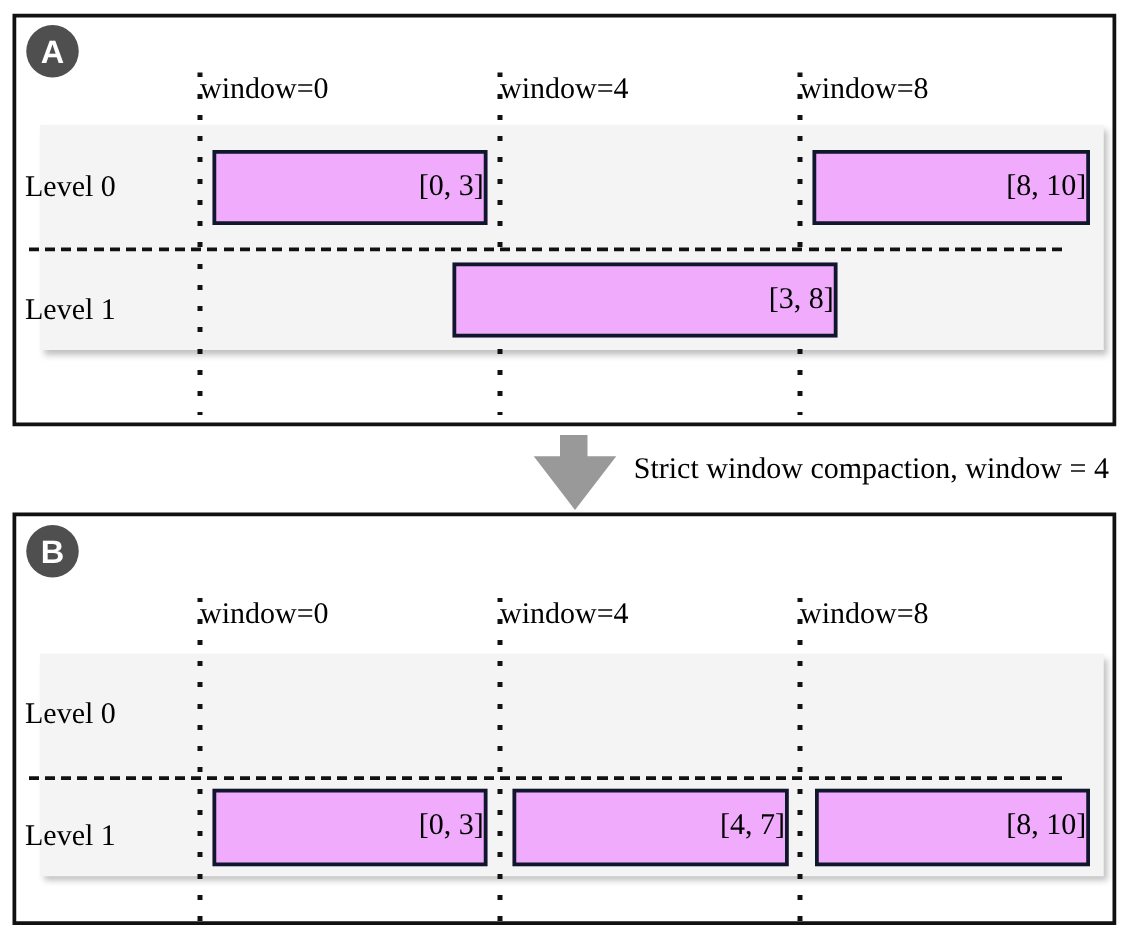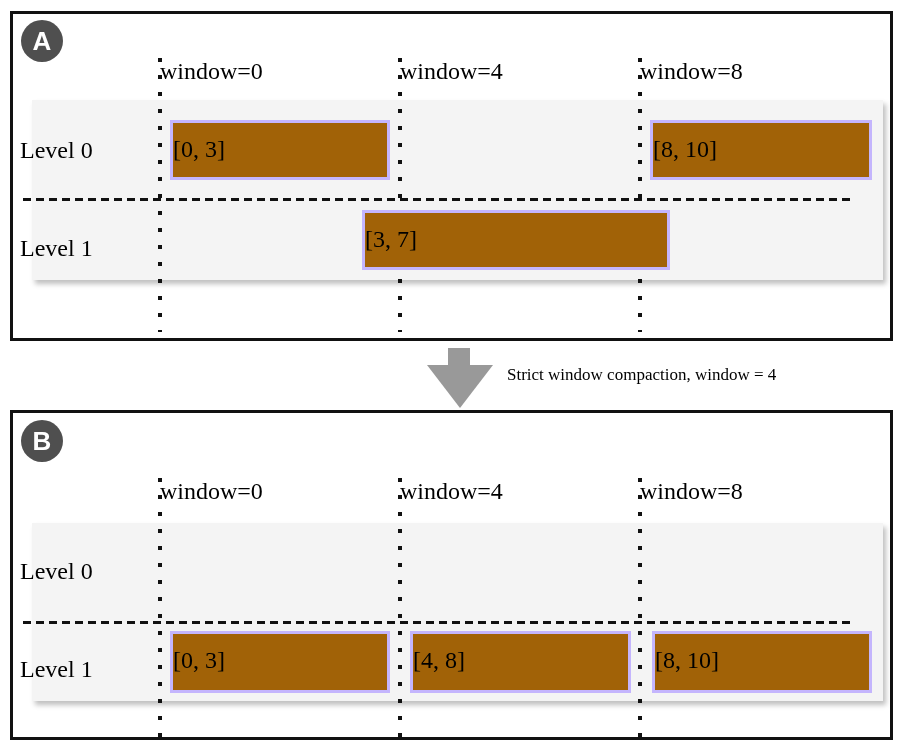--- a/index.html
+++ b/index.html
@@ -33,33 +33,33 @@
   }
   .hdash{
     position:absolute;left:10px;width:829px;height:3px;z-index:3;
     background:repeating-linear-gradient(to right,#111 0px,#111 8px,transparent 8px,transparent 13px);
   }
   .lvl-label{
     position:absolute;left:7px;width:120px;height:28px;line-height:28px;
     font-size:24px;z-index:2;white-space:nowrap;
   }
   .sstable{
-    position:absolute;height:60px;background:#a16207;border:3px solid #c4b5fd;
-    box-sizing:border-box;text-align:left;font-size:24px;line-height:53px;
+    position:absolute;height:60px;background:#f0abfc;border:3px solid #0f172a;
+    box-sizing:border-box;text-align:right;font-size:24px;line-height:53px;
     z-index:4;white-space:nowrap;
   }
   .arrow-shaft{position:absolute;left:448px;top:348px;width:22px;height:18px;background:#999999;}
   .arrow-head{
     position:absolute;left:427px;top:365px;width:0;height:0;
     border-left:33px solid transparent;border-right:33px solid transparent;
     border-top:43px solid #999999;
   }
   .arrow-label{
     position:absolute;left:507px;top:361px;height:28px;line-height:28px;
-    font-size:17px;white-space:nowrap;
+    font-size:24px;white-space:nowrap;
   }
 </style>
 </head>
 <body>
 
 <div class="canvas">
 
   <section class="panel" id="panel-a">
     <div class="badge" style="left:8px;top:6px;">A</div>
 
@@ -73,21 +73,21 @@
     <div class="vdots" style="left:385px;top:44px;height:274px;"></div>
     <div class="vdots" style="left:625px;top:44px;height:274px;"></div>
 
     <div class="hdash" style="top:184px;"></div>
 
     <div class="lvl-label" style="top:122px;">Level 0</div>
     <div class="lvl-label" style="top:220px;">Level 1</div>
 
     <div class="sstable" style="left:157px;top:106px;width:220px;">[0, 3]</div>
     <div class="sstable" style="left:637px;top:106px;width:222px;">[8, 10]</div>
-    <div class="sstable" style="left:349px;top:196px;width:308px;">[3, 7]</div>
+    <div class="sstable" style="left:349px;top:196px;width:308px;">[3, 8]</div>
   </section>
 
   <div class="arrow-shaft"></div>
   <div class="arrow-head"></div>
   <div class="arrow-label">Strict window compaction, window = 4</div>
 
   <section class="panel" id="panel-b">
     <div class="badge" style="left:8px;top:7px;">B</div>
 
     <div class="col-header" style="left:147px;top:64px;width:240px;">window=0</div>
@@ -99,17 +99,17 @@
     <div class="vdots" style="left:145px;top:65px;height:259px;"></div>
     <div class="vdots" style="left:385px;top:65px;height:259px;"></div>
     <div class="vdots" style="left:625px;top:65px;height:259px;"></div>
 
     <div class="hdash" style="top:208px;"></div>
 
     <div class="lvl-label" style="top:144px;">Level 0</div>
     <div class="lvl-label" style="top:242px;">Level 1</div>
 
     <div class="sstable" style="left:157px;top:218px;width:220px;height:62px;">[0, 3]</div>
-    <div class="sstable" style="left:397px;top:218px;width:221px;height:62px;">[4, 8]</div>
+    <div class="sstable" style="left:397px;top:218px;width:221px;height:62px;">[4, 7]</div>
     <div class="sstable" style="left:639px;top:218px;width:220px;height:62px;">[8, 10]</div>
   </section>
 
 </div>
 
 </body></html>

